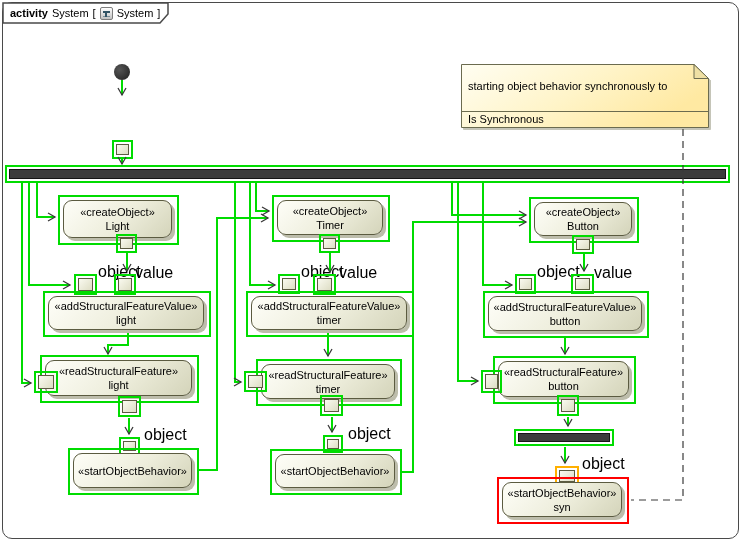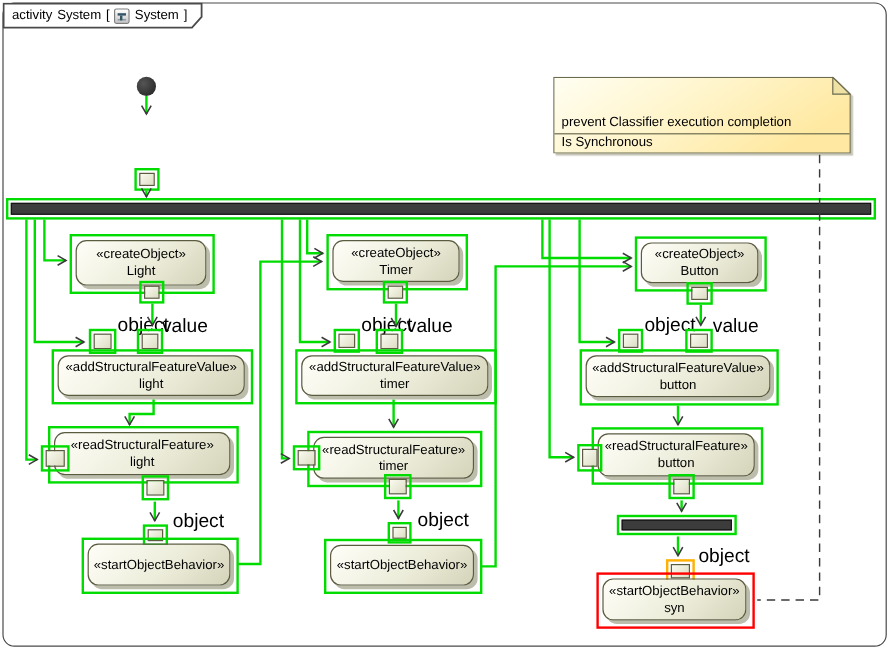--- a/index.html
+++ b/index.html
@@ -9,21 +9,21 @@
     --nb:#5B5B40;
     --bar:#3C3C3C;
     --noteb:#6B6B4F;
   }
   html,body{margin:0;padding:0;background:#ffffff;}
   .canvas{position:relative;width:744px;height:543px;background:#ffffff;overflow:hidden;
           font-family:"Liberation Sans","DejaVu Sans",sans-serif;font-size:11px;color:#000;}
   .frame{position:absolute;left:2px;top:2px;width:737px;height:537px;border:1.5px solid #4a4a4a;border-radius:10px;box-sizing:border-box;}
   .tab-svg{position:absolute;left:2px;top:2px;}
   .tab-content{position:absolute;left:10px;top:6px;height:14px;display:flex;align-items:center;gap:4px;white-space:nowrap;}
-  .tab-kind{font-weight:normal;}
+  .tab-kind{font-weight:bold;}
   .dicon{width:13px;height:13px;border:1px solid #7e7e7e;background:linear-gradient(#ffffff,#c3c3c3);display:inline-block;position:relative;border-radius:2px;box-sizing:border-box;}
   .dicon-glyph{position:absolute;left:2px;top:3px;width:7px;height:2px;background:#335566;}
   .dicon-glyph::after{content:"";position:absolute;left:2px;top:2px;width:2px;height:4px;background:#335566;}
   .dicon-glyph::before{content:"";position:absolute;left:0px;top:5px;width:7px;height:1px;background:#7a8f9a;}
 
   .hl{position:absolute;border:2px solid var(--green);box-sizing:border-box;}
   .hl-red{position:absolute;border:2.5px solid var(--red);box-sizing:border-box;}
   .action{position:absolute;left:3px;top:3px;right:5px;bottom:5px;border:1px solid var(--nb);border-radius:9px;
           background:linear-gradient(135deg,#fefef8 0%,#ededdb 55%,#d4d4ba 100%);
           box-shadow:3px 3px 0 #bdbdab;
@@ -278,18 +278,18 @@
       <defs>
         <linearGradient id="ng" x1="0" y1="0" x2="1" y2="0.4">
           <stop offset="0" stop-color="#FFFEF2"></stop>
           <stop offset="0.55" stop-color="#FFF4C8"></stop>
           <stop offset="1" stop-color="#FFE9A2"></stop>
         </linearGradient>
       </defs>
       <path d="M0.5,0.5 H233 L247.5,14.5 V63.5 H0.5 Z" fill="url(#ng)" stroke="#6B6B4F"></path>
       <path d="M233,0.5 L233,14.5 H247.5 Z" fill="#EFE0A4" stroke="#6B6B4F"></path>
     </svg>
-    <div class="note-text" style="top:32px;">prevent Classifier execution completion</div>
+    <div class="note-text" style="top:16px;">starting object behavior synchronously to</div>
     <div class="note-divider" style="top:47px;"></div>
     <div class="note-text" style="top:49px;text-align:center;">Is Synchronous</div>
   </div>
 
 </div>
 
 </body></html>

